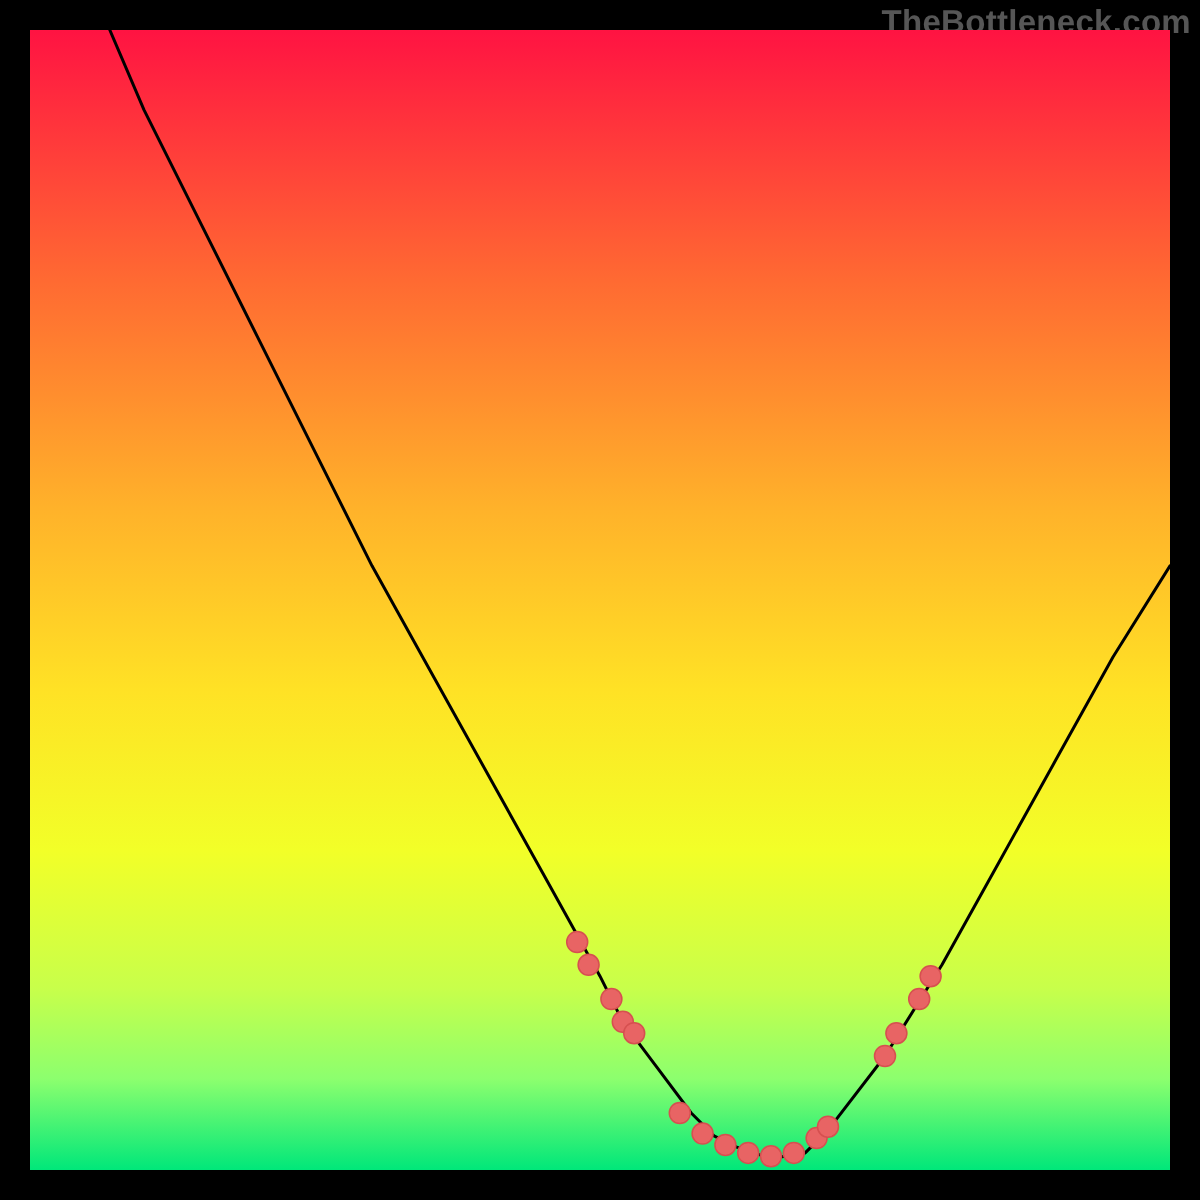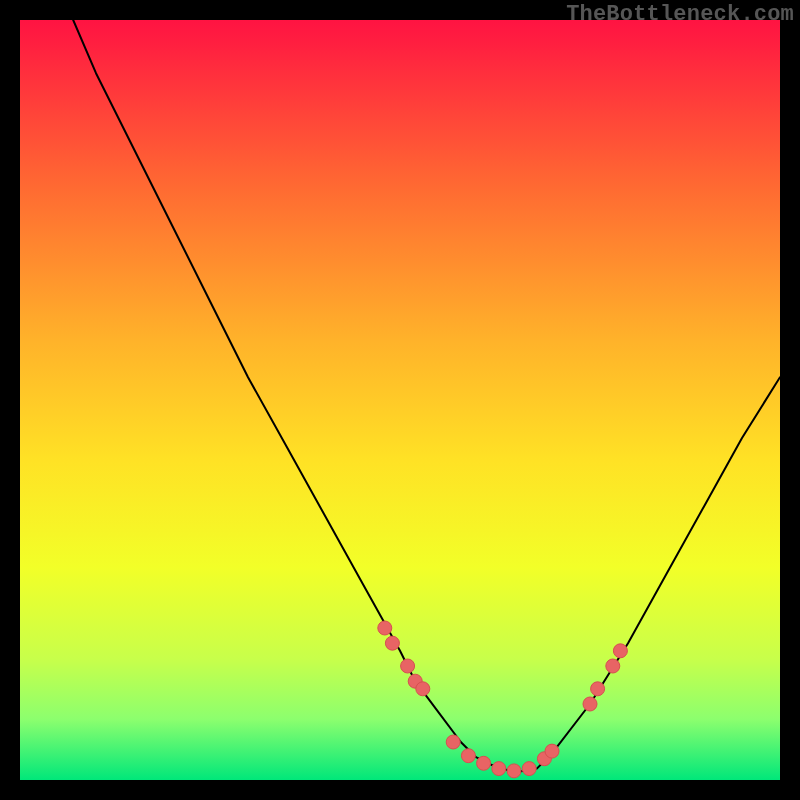--- a/index.html
+++ b/index.html
@@ -7,21 +7,21 @@
   .frame {
     position: relative;
     width: 800px;
     height: 800px;
     background: #000;
   }
   .watermark {
     position: absolute;
     top: 2px;
     right: 6px;
-    font-family: Liberation Mono, monospace;
+    font-family: Liberation Sans, sans-serif;
     font-size: 22px;
     font-weight: 600;
     color: #565656;
     letter-spacing: 0.2px;
   }
   .plot {
     position: absolute;
     left: 20px;
     top: 20px;
     width: 760px;

